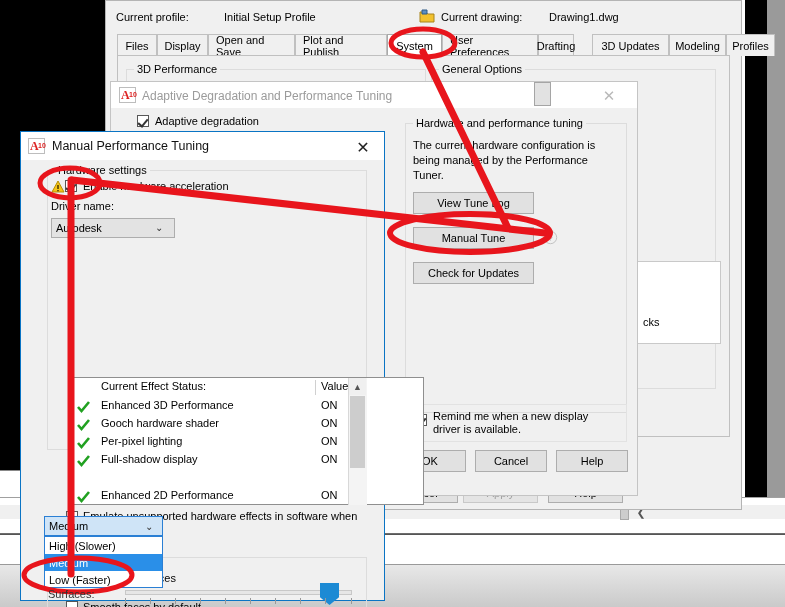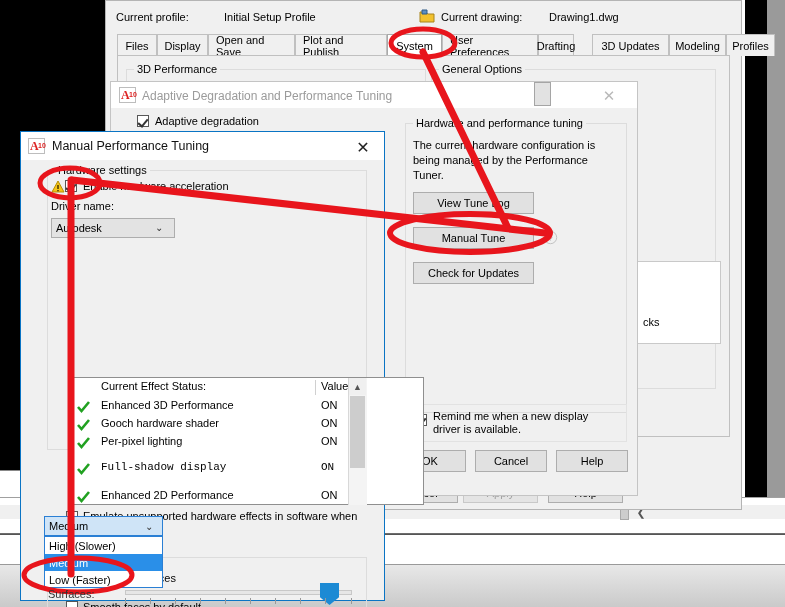--- a/index.html
+++ b/index.html
@@ -260,21 +260,21 @@
       <span class="effname">Gooch hardware shader</span>
       <span class="effval">ON</span>
     </div>
     <div class="effrow" style="top:56px;">
       <span class="effcheck"><svg width="13" height="12" viewBox="0 0 13 12">
             <path d="M1 6 L4.5 10 L12 1" stroke="#21a121" stroke-width="2.6" fill="none"></path>
           </svg></span>
       <span class="effname">Per-pixel lighting</span>
       <span class="effval">ON</span>
     </div>
-    <div class="effrow" style="top:82px;font-family:Liberation Mono, monospace;">
+    <div class="effrow" style="top:74px;">
       <span class="effcheck"><svg width="13" height="12" viewBox="0 0 13 12">
             <path d="M1 6 L4.5 10 L12 1" stroke="#21a121" stroke-width="2.6" fill="none"></path>
           </svg></span>
       <span class="effname">Full-shadow display</span>
       <span class="effval">ON</span>
     </div>
     <div class="effrow" style="top:110px;">
       <span class="effcheck"><svg width="13" height="12" viewBox="0 0 13 12">
             <path d="M1 6 L4.5 10 L12 1" stroke="#21a121" stroke-width="2.6" fill="none"></path>
           </svg></span>

